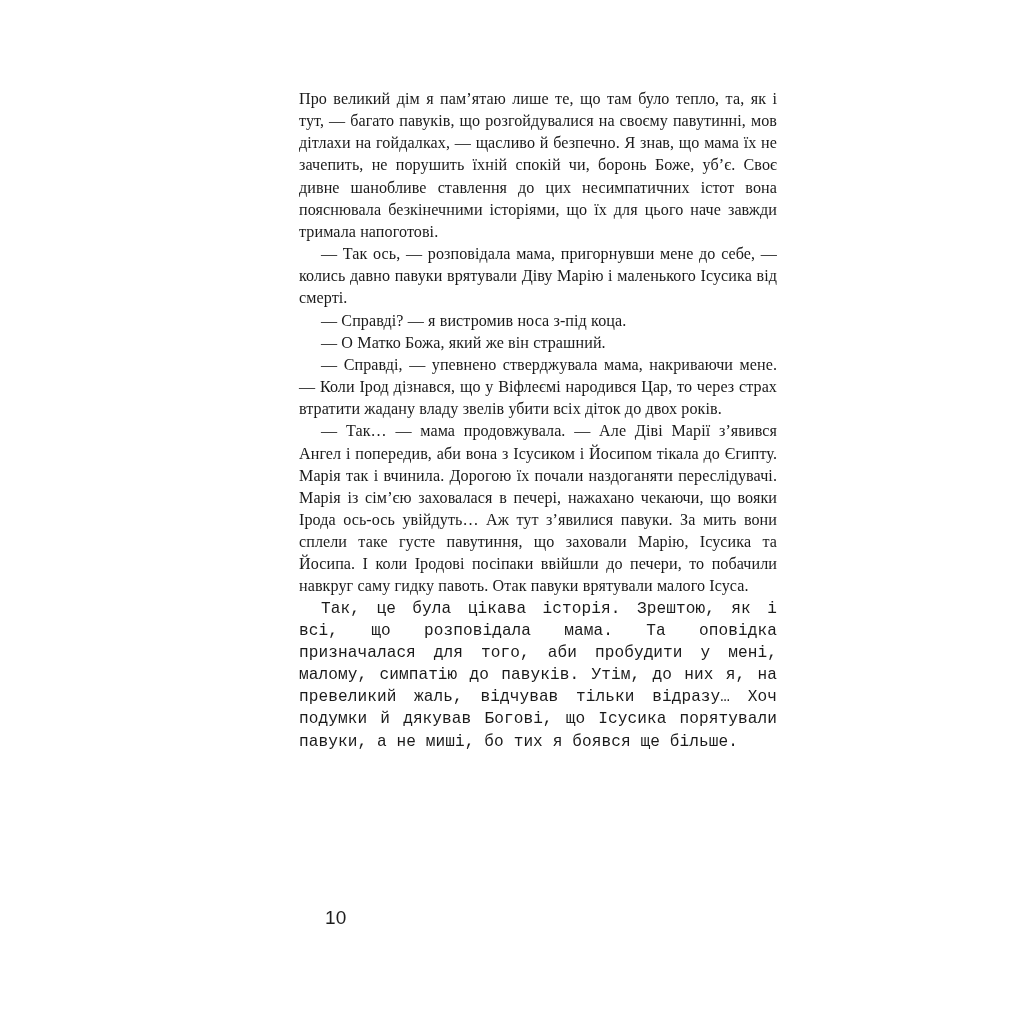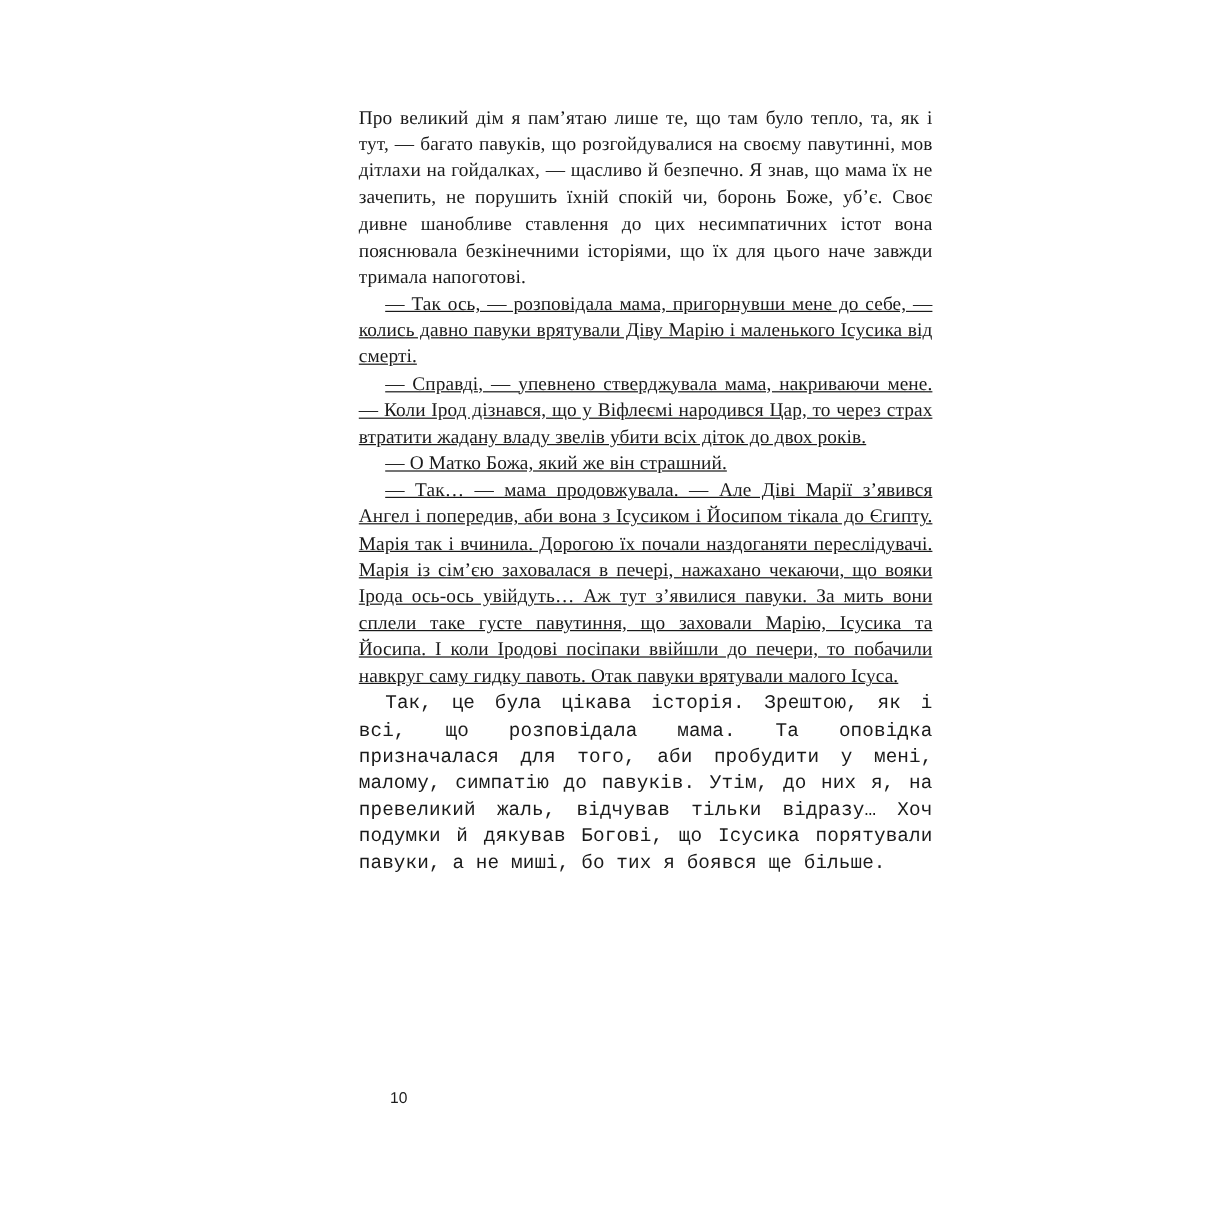--- a/index.html
+++ b/index.html
@@ -43,55 +43,55 @@
 
   
   .para.indent {
     text-indent: 22px;
     font-family: Liberation Mono, monospace;
   }
 
   
   .para.dialogue {
     text-indent: 22px;
-    text-decoration: underline;
   }
 
   
   .para.cont {
     text-indent: 0;
   }
 
   .page-number {
     position: absolute;
     left: 325px;
     top: 908px;
     font-family: "Liberation Sans", "DejaVu Sans", sans-serif;
-    font-size: 13px;
+    font-size: 19px;
     line-height: 1;
     color: #1d1d1d;
     letter-spacing: 0.01em;
     text-align: center;
   }
 </style>
 </head>
 <body>
 
 <div class="page">
 
   <div class="text-column">
 
     <p class="para cont">Про великий дім я пам’ятаю лише те, що там було тепло, та, як і тут, — багато павуків, що розгойдувалися на своєму па­вутинні, мов дітлахи на гойдалках, — щасливо й безпечно. Я знав, що мама їх не зачепить, не порушить їхній спокій чи, боронь Боже, уб’є. Своє дивне шанобливе ставлення до цих несимпатичних істот вона пояснювала безкінечними історія­ми, що їх для цього наче завжди тримала напоготові.</p>
 
     <p class="para dialogue">— Так ось, — розповідала мама, пригорнувши мене до себе, — колись давно павуки врятували Діву Марію і ма­ленького Ісусика від смерті.</p>
 
+    <p class="para dialogue">— Справді? — я вистромив носа з-під коца.</p>
+
+    <p class="para dialogue">— О Матко Божа, який же він страшний.</p>
 
     <p class="para dialogue">— Справді, — упевнено стверджувала мама, накриваю­чи мене. — Коли Ірод дізнався, що у Віфлеємі народився Цар, то через страх втратити жадану владу звелів убити всіх діток до двох років.</p>
-
-    <p class="para dialogue">— О Матко Божа, який же він страшний.</p>
 
     <p class="para dialogue">— Так… — мама продовжувала. — Але Діві Марії з’явив­ся Ангел і попередив, аби вона з Ісусиком і Йосипом тікала до Єгипту. Марія так і вчинила. Дорогою їх почали наздоганя­ти переслідувачі. Марія із сім’єю заховалася в печері, нажахано чекаючи, що вояки Ірода ось-ось увійдуть… Аж тут з’явилися павуки. За мить вони сплели таке густе павутиння, що захова­ли Марію, Ісусика та Йосипа. І коли Іродові посіпаки ввійшли до печери, то побачили навкруг саму гидку павоть. Отак паву­ки врятували малого Ісуса.</p>
 
     <p class="para indent">Так, це була цікава історія. Зрештою, як і всі, що розпові­дала мама. Та оповідка призначалася для того, аби пробудити у мені, малому, симпатію до павуків. Утім, до них я, на преве­ликий жаль, відчував тільки відразу… Хоч подумки й дякував Богові, що Ісусика порятували павуки, а не миші, бо тих я бо­явся ще більше.</p>
 
 
   </div>
 
   <div class="page-number">10</div>
 

